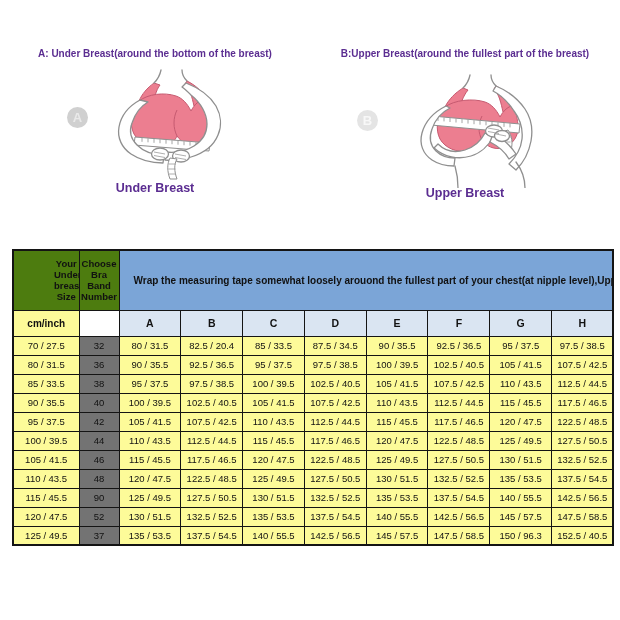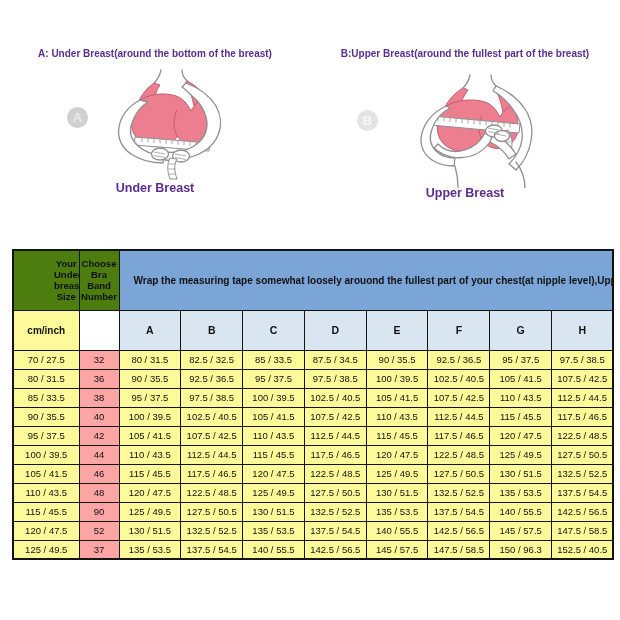--- a/index.html
+++ b/index.html
@@ -35,30 +35,30 @@
   table.size {
     position:absolute; left:12px; top:249px; width:601px;
     border-collapse:collapse; table-layout:fixed;
     border:2px solid #141414;
   }
   table.size th, table.size td {
     border:1px solid #141414; text-align:center; vertical-align:middle;
     overflow:hidden; white-space:nowrap;
   }
   tr.hrow1 { height:60px; }
-  tr.hrow2 { height:40px; }
+  tr.hrow2 { height:26px; }
   tbody tr { height:19px; }
   .hdr    { background:#4d7c0f; font-weight:bold; font-size:9.5px; }
   .hdr-wrap { background:#7ba5d7; font-weight:bold; font-size:10px;
               white-space:normal; padding:0 14px; line-height:1.5; }
   .unit   { background:#fdfb99; font-weight:bold; font-size:10px; }
   .blankc { background:#ffffff; }
   .cupl   { background:#dae5f2; font-weight:bold; font-size:10.5px; }
   .c-size { background:#fdfb99; font-size:9.5px; }
-  .c-band { background:#fca5a5; font-size:9.5px; }
+  .c-band { background:#737373; font-size:9.5px; }
 </style>
 </head>
 <body>
 
 <div class="page">
 
   <div class="figure fb">
     <div class="fig-title">B:Upper Breast(around the fullest part of the breast)</div>
     <div class="badge badge-b">B</div>
     <svg width="152" height="116" viewBox="0 0 152 116">
@@ -163,21 +163,21 @@
         <th class="cupl">F</th>
         <th class="cupl">G</th>
         <th class="cupl">H</th>
       </tr>
     </thead>
     <tbody>
         <tr>
           <td class="c-size">70 / 27.5</td>
           <td class="c-band">32</td>
           <td class="c-size">80 / 31.5</td>
-          <td class="c-size">82.5 / 32.5</td>
+          <td class="c-size">82.5 / 20.4</td>
           <td class="c-size">85 / 33.5</td>
           <td class="c-size">87.5 / 34.5</td>
           <td class="c-size">90 / 35.5</td>
           <td class="c-size">92.5 / 36.5</td>
           <td class="c-size">95 / 37.5</td>
           <td class="c-size">97.5 / 38.5</td>
         </tr>
         <tr>
           <td class="c-size">80 / 31.5</td>
           <td class="c-band">36</td>

